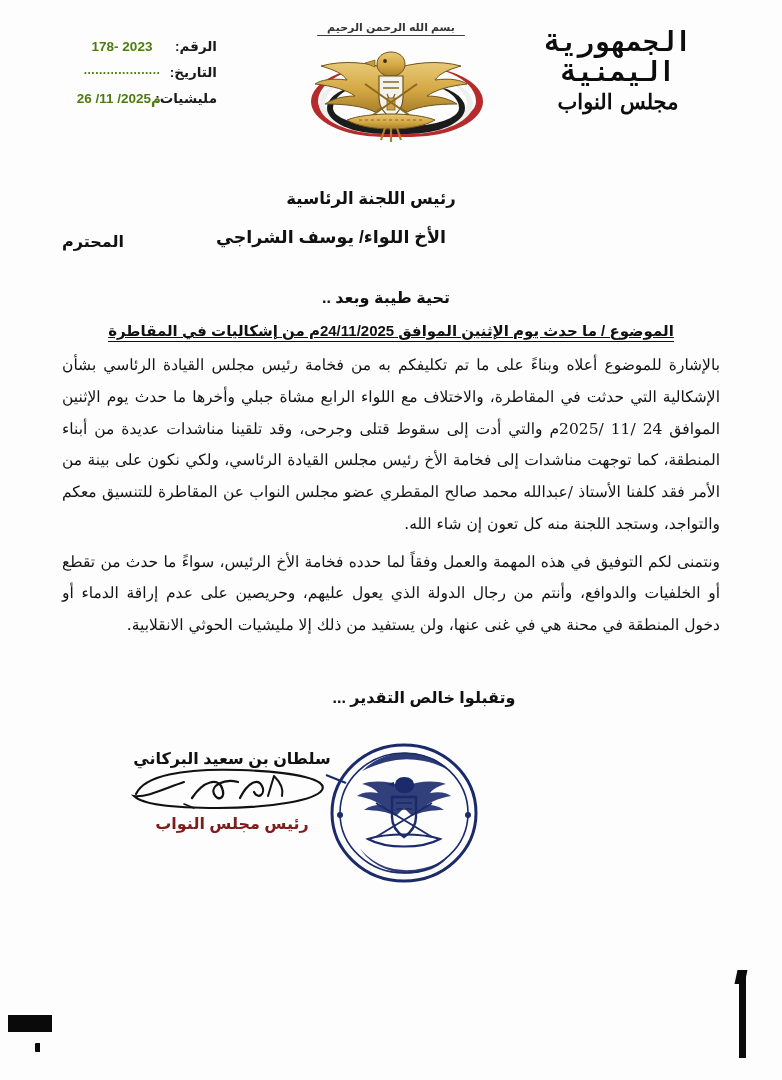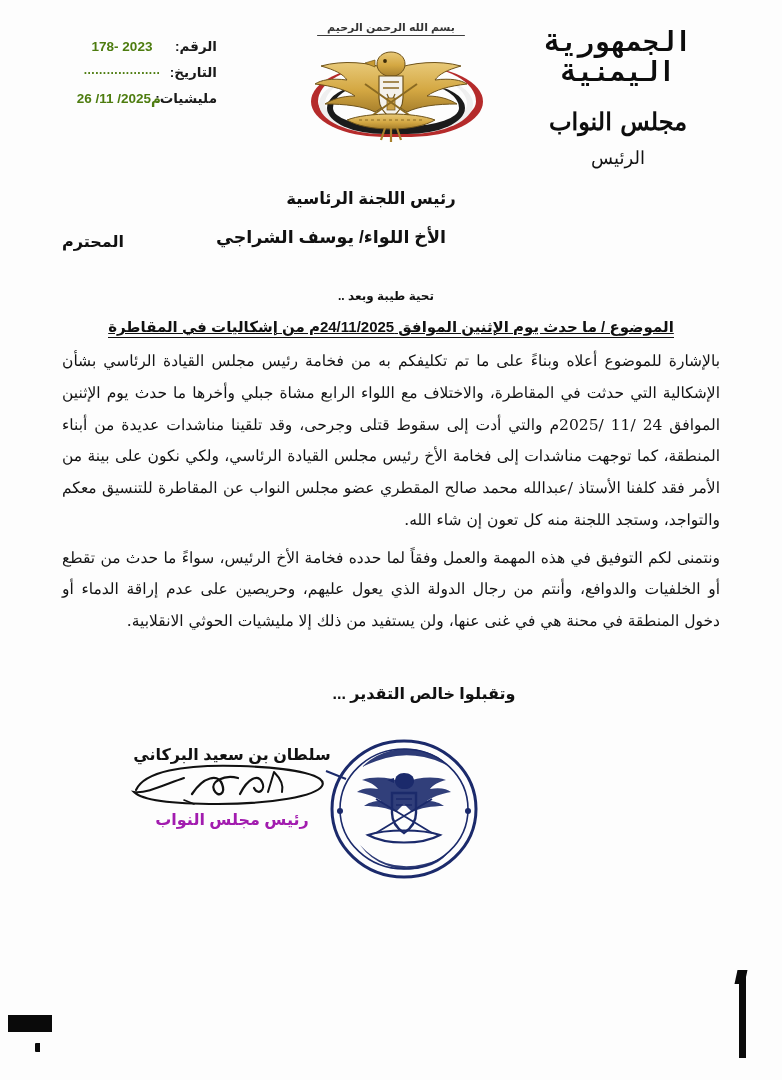--- a/index.html
+++ b/index.html
@@ -140,24 +140,24 @@
   }
   .lh-country{
     font-size:27px;
     font-weight:bold;
     line-height:1.1;
     color:#0d0d0d;
     font-family:Liberation Mono, monospace;
     letter-spacing:-1px;
   }
   .lh-body{
-    font-size:24px;
+    font-size:21px;
     font-weight:bold;
     line-height:1.25;
-    margin-top:18px;
+    margin-top:0;
     color:#0d0d0d;
     font-family:"DejaVu Serif",serif;
     letter-spacing:-0.5px;
   }
   .lh-role{
     font-size:18px;
     margin-top:10px;
     color:#111;
     font-family:"DejaVu Serif",serif;
   }
@@ -170,21 +170,21 @@
     padding:0 62px 0 62px;
   }
   .addr-line{
     text-align:center;
     font-weight:bold;
     color:#111;
     line-height:1.0;
   }
   .addr-name{font-size:17.5px;margin-bottom:20px;padding-right:120px;}
   .addr-title{font-size:16.5px;margin-bottom:22px;padding-right:40px;}
-  .addr-greeting{font-size:12px;margin-bottom:8px;padding-right:10px;margin-top:44px;}
+  .addr-greeting{font-size:16px;margin-bottom:8px;padding-right:10px;margin-top:44px;}
 
   .respect{
     position:absolute;
     top:42px;
     left:62px;
     font-size:16px;
     font-weight:bold;
     color:#111;
   }
 
@@ -249,21 +249,21 @@
     letter-spacing:-0.3px;
   }
   .sig-scribble{
     height:52px;
     position:relative;
     margin:-4px 0 -2px 0;
   }
   .sig-role{
     font-size:16px;
     font-weight:bold;
-    color:#a21caf;
+    color:#7f1d1d;
   }
   .stamp{
     position:absolute;
     left:320px;
     top:4px;
     width:166px;
     height:146px;
   }
 
   
@@ -361,21 +361,20 @@
           <path d="M52 80 h64" stroke="#8a6a22" stroke-width="1" stroke-dasharray="3 3"></path>
 
           <path d="M78 88 L74 100 M84 88 L84 102 M90 88 L94 100" stroke="#a8802c" stroke-width="2.2" fill="none"></path>
         </svg>
       </div>
     </div>
 
     <div class="letterhead">
       <div class="lh-country">الجمهورية اليمنية</div>
       <div class="lh-body">مجلس النواب</div>
-      <div class="lh-role">الرئيس</div>
     </div>
   </div>
 
   <div class="addressing">
     <div class="addr-line addr-title">رئيس اللجنة الرئاسية</div>
     <div class="addr-line addr-name">الأخ اللواء/ يوسف الشراجي</div>
     <div class="addr-line addr-greeting">تحية طيبة وبعد ..</div>
     <div class="respect">المحترم</div>
   </div>
 

